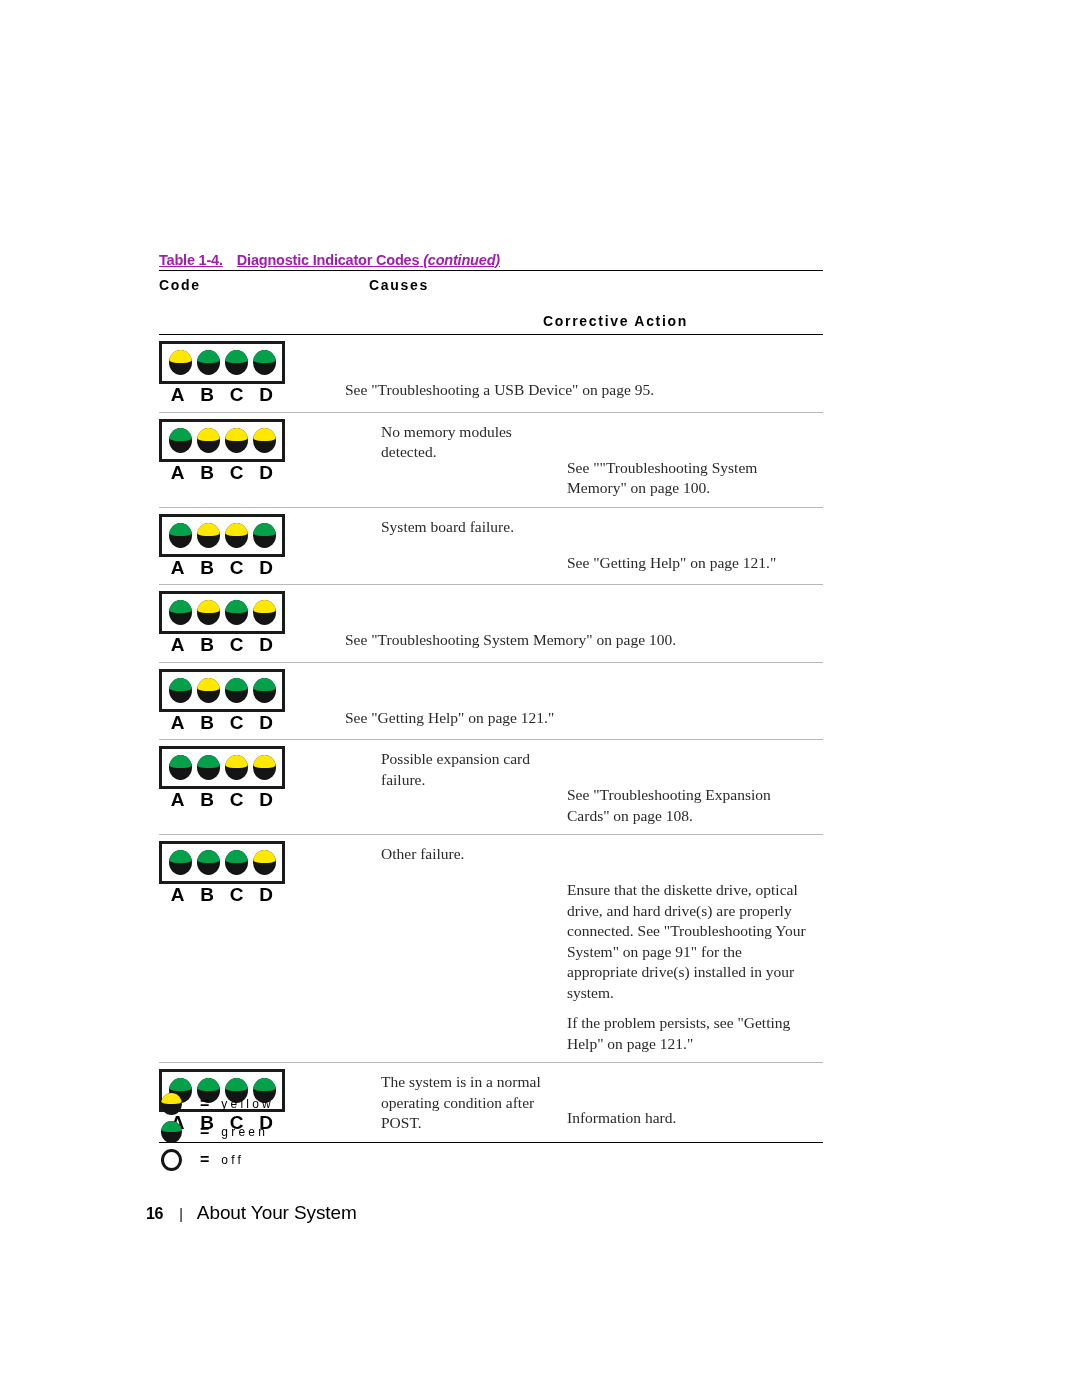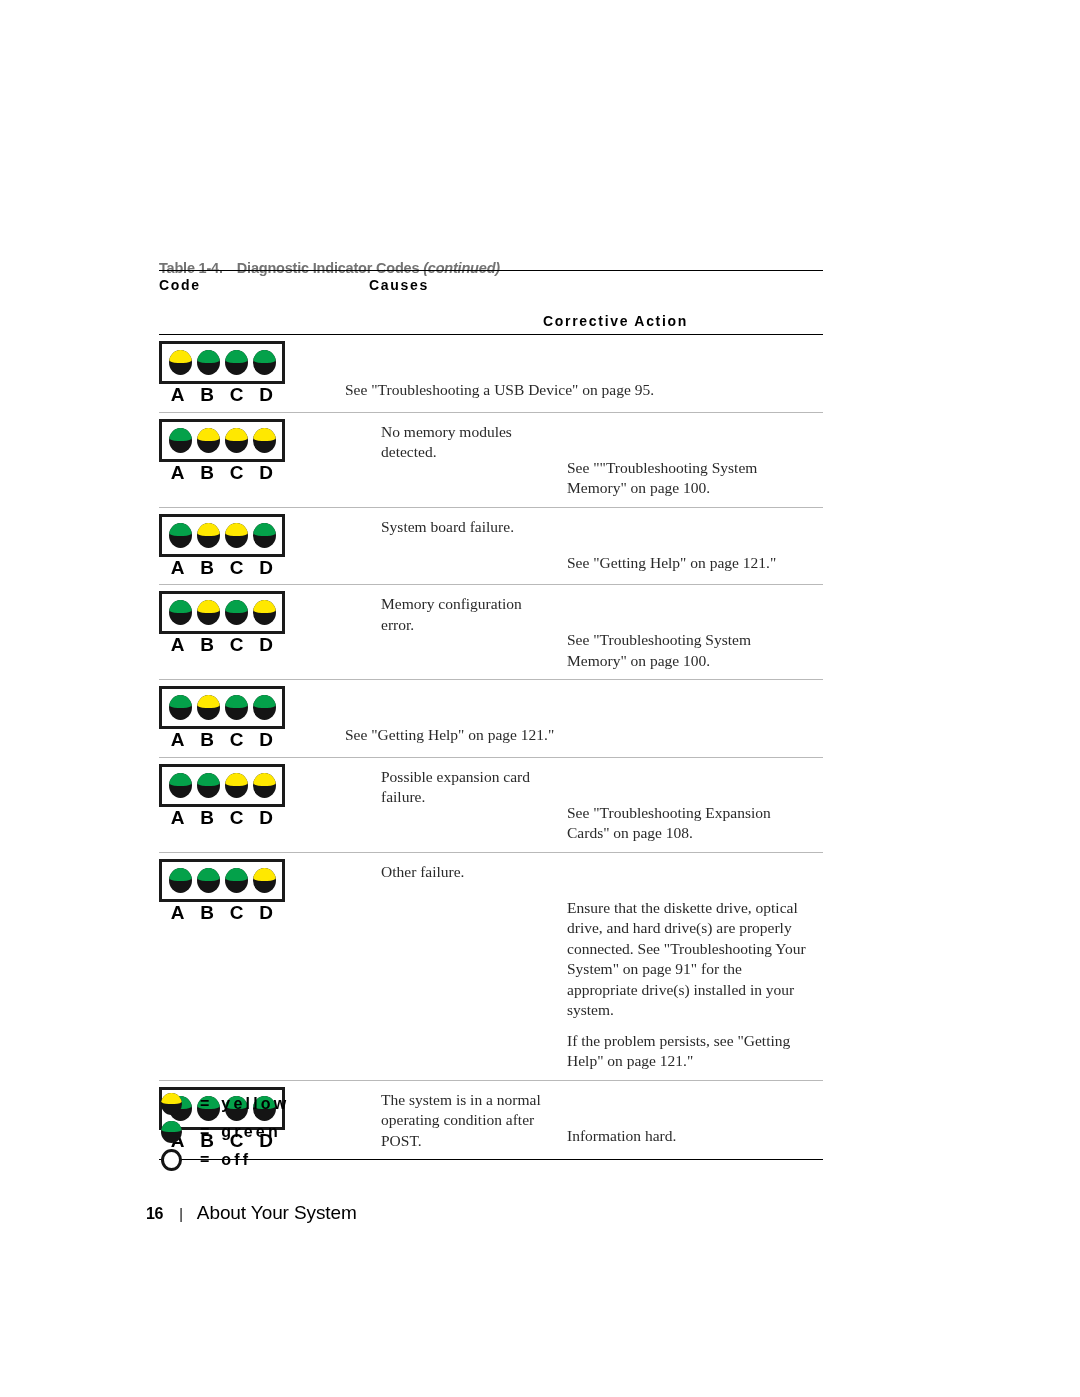--- a/index.html
+++ b/index.html
@@ -21,28 +21,29 @@
     left: 0;
     top: 0;
     width: 1080px;
     height: 1397px;
   }
 
   
   .table-caption {
     position: absolute;
     left: 159px;
-    top: 260px;
+    top: 252px;
     width: 700px;
     font-family: "Liberation Sans", sans-serif;
     font-weight: bold;
     font-size: 14.5px;
     letter-spacing: -0.2px;
-    color: #737373;
+    color: #a21caf;
     white-space: nowrap;
+    text-decoration: underline;
   }
   .table-caption .cap-num { margin-right: 14px; }
   .table-caption .cap-cont {
     font-style: italic;
   }
 
   
   .tbl {
     position: absolute;
     left: 159px;
@@ -181,22 +182,22 @@
   .legend-eq {
     font-family: "Liberation Sans", sans-serif;
     font-weight: bold;
     font-size: 16px;
     margin-left: 18px;
     margin-right: 12px;
     color: #000;
   }
   .legend-text {
     font-family: "Liberation Sans", sans-serif;
-    font-weight: bold;
-    font-size: 16px;
+    font-weight: normal;
+    font-size: 12px;
     letter-spacing: 3.2px;
     color: #000;
     text-align: right;
   }
 
   
   .footer {
     position: absolute;
     left: 146px;
     top: 1202px;
@@ -325,21 +326,20 @@
             <div class="led yellow"></div>
           </div>
           <div class="led-labels">
             <span>A</span>
             <span>B</span>
             <span>C</span>
             <span>D</span>
           </div>
         </div>
       </div>
-      <div class="col-cause cell">Memory configuration error.</div>
       <div class="col-action cell">
         <p>See "Troubleshooting System Memory" on page 100.</p>
       </div>
     </div>
 
     <div class="rule-row"></div>
 
     <div class="row">
       <div class="col-code cell cell-code">
         <div class="led-block">

